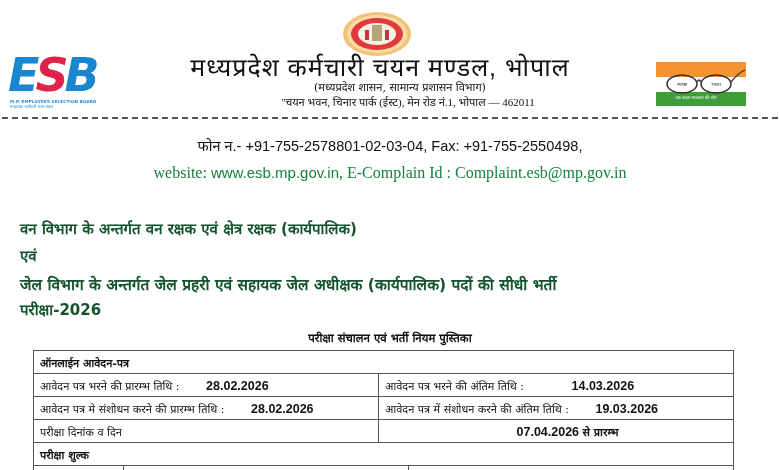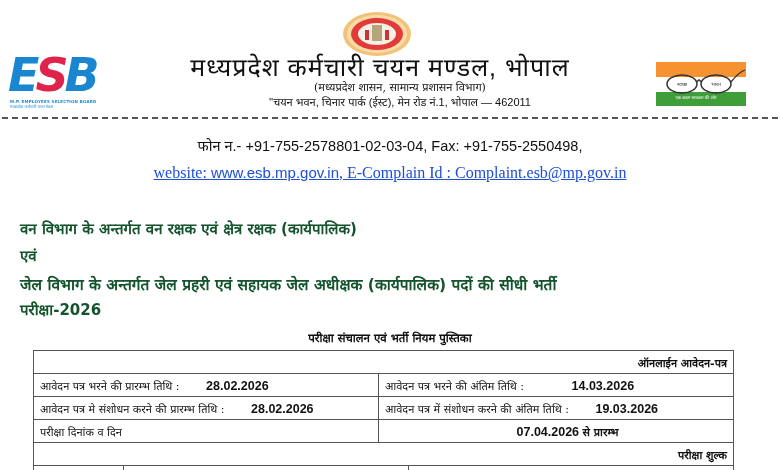--- a/index.html
+++ b/index.html
@@ -31,34 +31,34 @@
   .org-title {
     left: 140px; top: 52px; width: 480px; text-align: center;
     font-family: Liberation Sans, sans-serif; font-size: 25px; line-height: 30px; color: #111;
     white-space: nowrap; letter-spacing: 1px;
   }
   .org-sub1 {
     left: 180px; top: 81px; width: 440px; text-align: center;
     font-family: "DejaVu Serif", serif; font-size: 11px; line-height: 14px; white-space: nowrap;
   }
   .org-sub2 {
-    left: 180px; top: 95px; width: 440px; text-align: center;
-    font-family: Liberation Sans, sans-serif; font-size: 11px; line-height: 14px; white-space: nowrap;
+    left: 188px; top: 95px; width: 440px; text-align: center;
+    font-family: Liberation Serif, serif; font-size: 11px; line-height: 14px; white-space: nowrap;
   }
   .dashed-rule {
     left: 2px; top: 117px; width: 776px; height: 0;
     border-top: 2px dashed #555;
   }
   .contact-phone {
     left: 100px; top: 137px; width: 580px; text-align: center;
     font-family: "Liberation Sans", sans-serif; font-size: 14.5px; line-height: 18px; white-space: nowrap;
   }
   .contact-web {
     left: 100px; top: 163px; width: 580px; text-align: center;
-    font-family: "Liberation Serif", serif; font-size: 16px; line-height: 20px; color: #1d4ed8; white-space: nowrap; text-decoration: underline;
+    font-family: "Liberation Serif", serif; font-size: 16px; line-height: 20px; color: #15803d; white-space: nowrap;
   }
   .contact-web .sans { font-family: "Liberation Sans", sans-serif; font-size: 15px; }
 
   .heading {
     left: 20px; width: 740px; 
     font-family: "DejaVu Sans", sans-serif; font-weight: bold; font-size: 15px; line-height: 20px;
     white-space: nowrap; color: #14532d;
   }
   .h1 { top: 219px; }
   .h2 { top: 246px; }
@@ -71,21 +71,21 @@
 
   .info-table {
     left: 33px; top: 350px; width: 700px;
     border-collapse: collapse; table-layout: fixed;
     font-family: "DejaVu Sans", sans-serif; font-size: 11px;
   }
   .info-table td {
     border: 1px solid #555; height: 22px; padding: 0 6px; white-space: nowrap; overflow: hidden;
     vertical-align: middle;
   }
-  .info-table .section-head { text-align: right; font-weight: bold; }
+  .info-table .section-head { text-align: left; font-weight: bold; }
   .info-table .date { font-family: "Liberation Sans", sans-serif; font-weight: bold; font-size: 12.5px; margin-left: 23px; }
   .info-table .center { text-align: center; }
   .fee-row td { height: 10px; }
 </style>
 </head>
 <body>
 
 <div class="abs esb-logo">
   <div class="esb-letters"><span class="e">E</span><span class="s">S</span><span class="b">B</span></div>
   <div class="esb-sub1">M.P. EMPLOYEES SELECTION BOARD</div>

